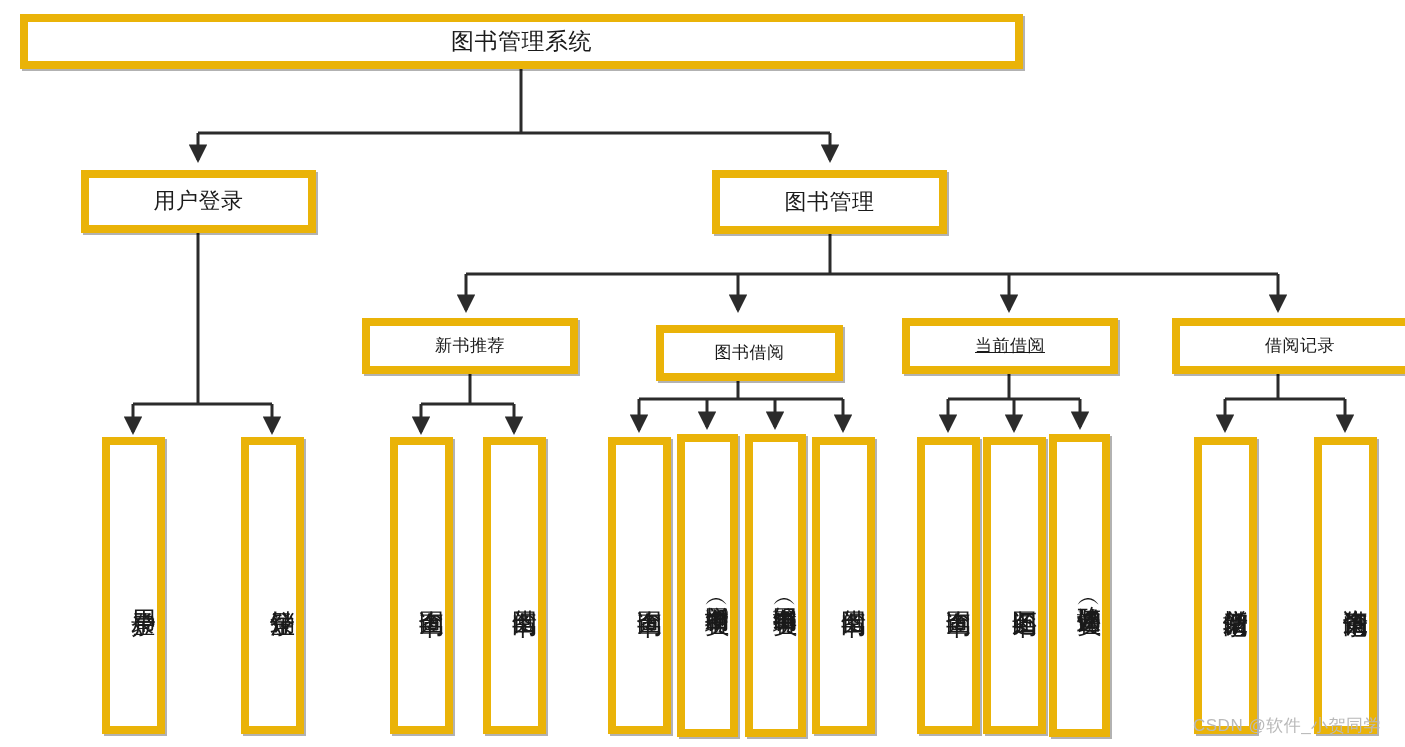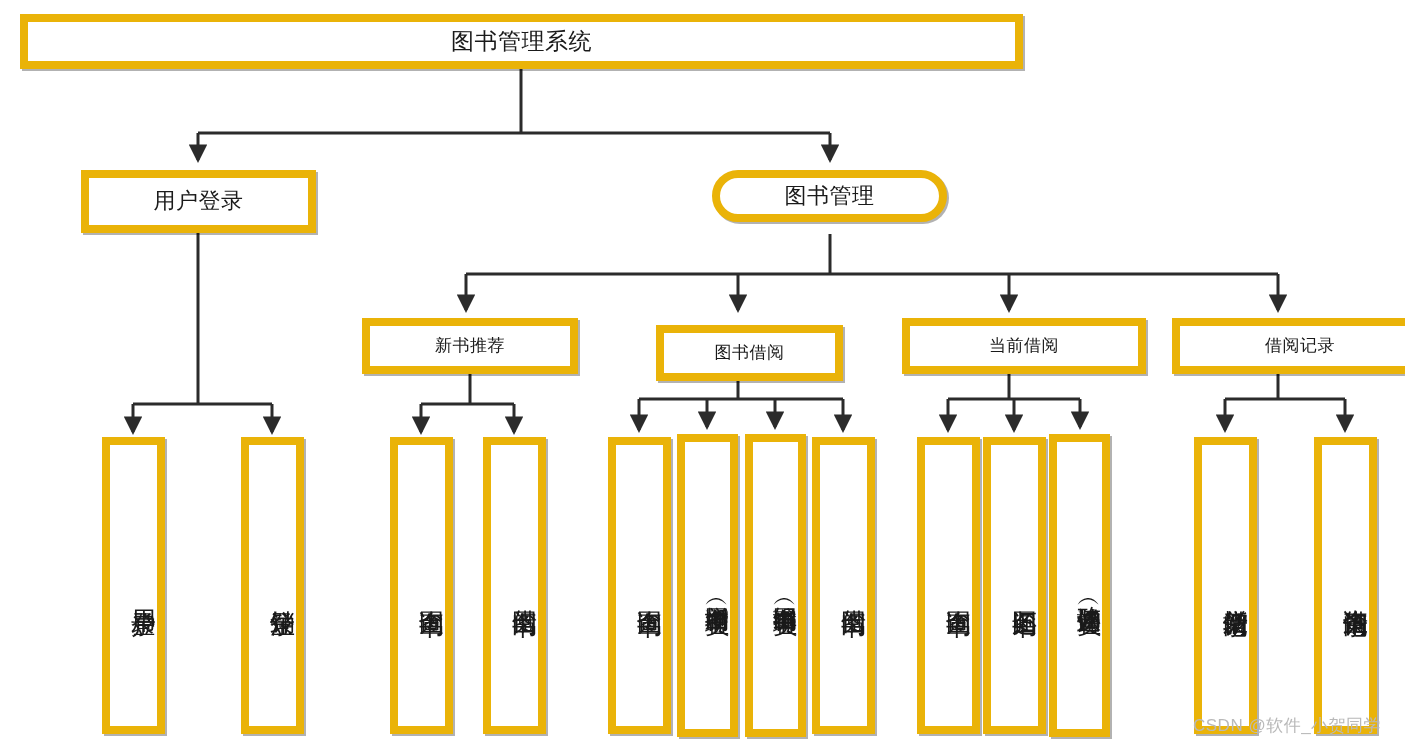--- a/index.html
+++ b/index.html
@@ -130,31 +130,31 @@
     </g>
   </svg>
 
   <div class="node root" style="left:20px; top:14px; width:1003px; height:55px;">
     <span class="label">图书管理系统</span>
   </div>
 
   <div class="node level1" style="left:81px; top:170px; width:235px; height:63px;">
     <span class="label">用户登录</span>
   </div>
-  <div class="node level1" style="left:712px; top:170px; width:235px; height:52px;border-radius:26px;">
+  <div class="node level1" style="left:712px; top:170px; width:235px; height:64px;">
     <span class="label">图书管理</span>
   </div>
 
   <div class="node level2" style="left:362px; top:318px; width:216px; height:56px;">
     <span class="label">新书推荐</span>
   </div>
   <div class="node level2" style="left:632px; top:325px; width:187px; height:56px;margin-left:24px;">
     <span class="label">图书借阅</span>
   </div>
-  <div class="node level2" style="left:902px; top:318px; width:244px; height:56px;">
+  <div class="node level2" style="left:902px; top:318px; width:216px; height:56px;text-decoration:underline;">
     <span class="label">当前借阅</span>
   </div>
   <div class="node level2" style="left:1172px; top:318px; width:256px; height:56px;">
     <span class="label">借阅记录</span>
   </div>
 
   <div class="node vert" style="left:102px; top:437px; width:63px; height:297px;">
     <span class="label">用户登录</span>
   </div>
   <div class="node vert" style="left:241px; top:437px; width:63px; height:297px;">

